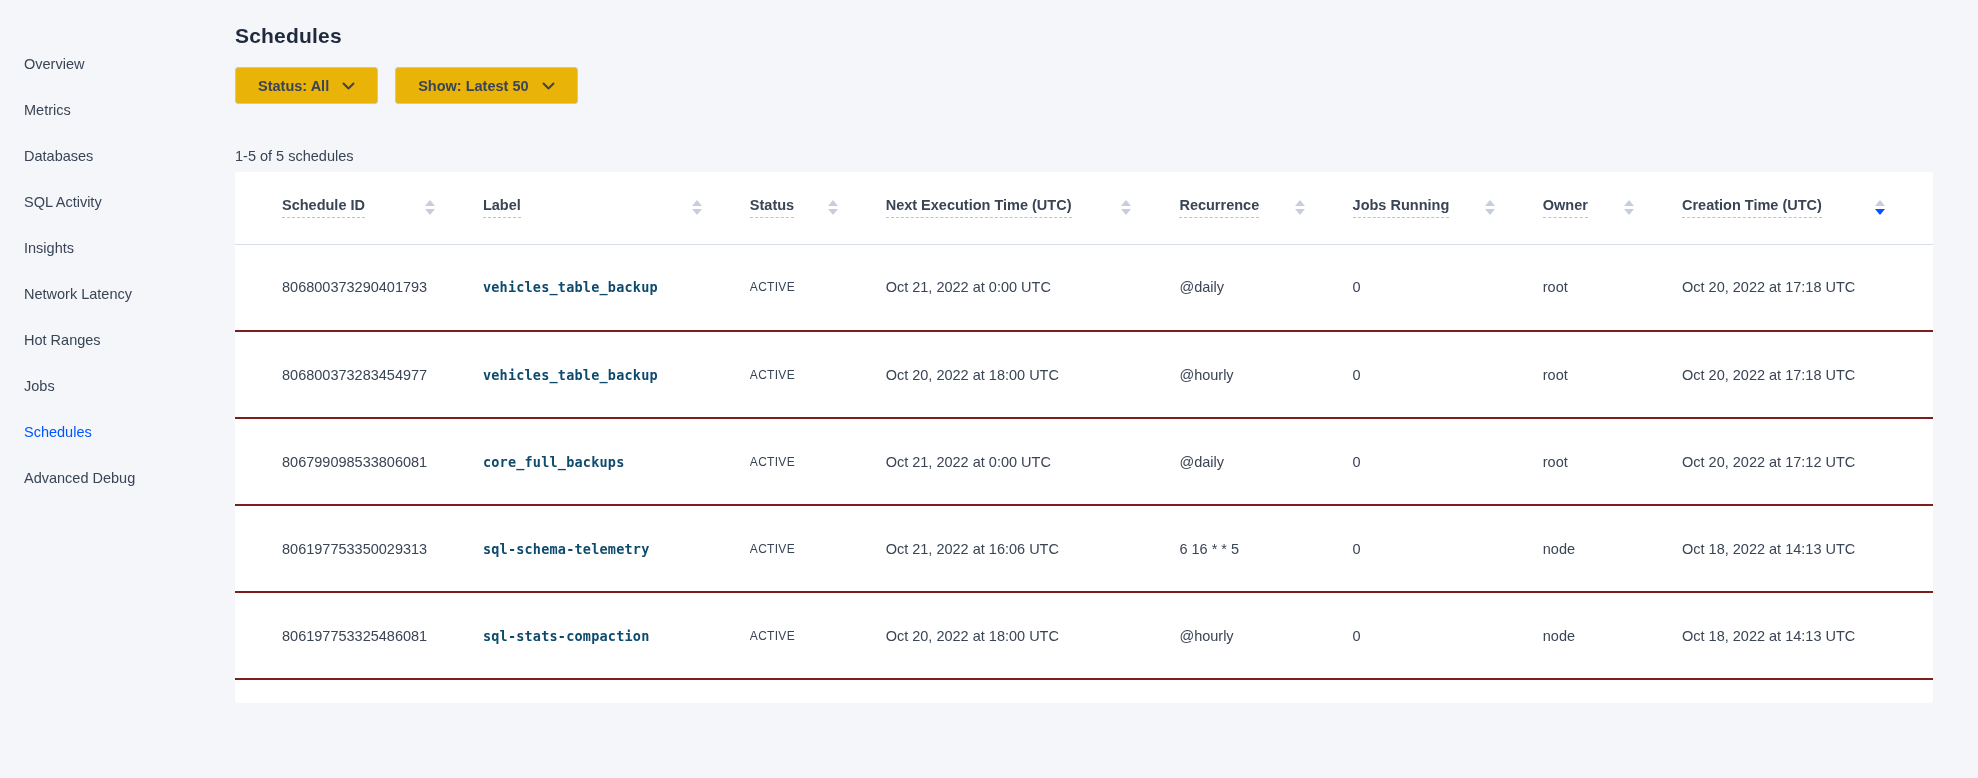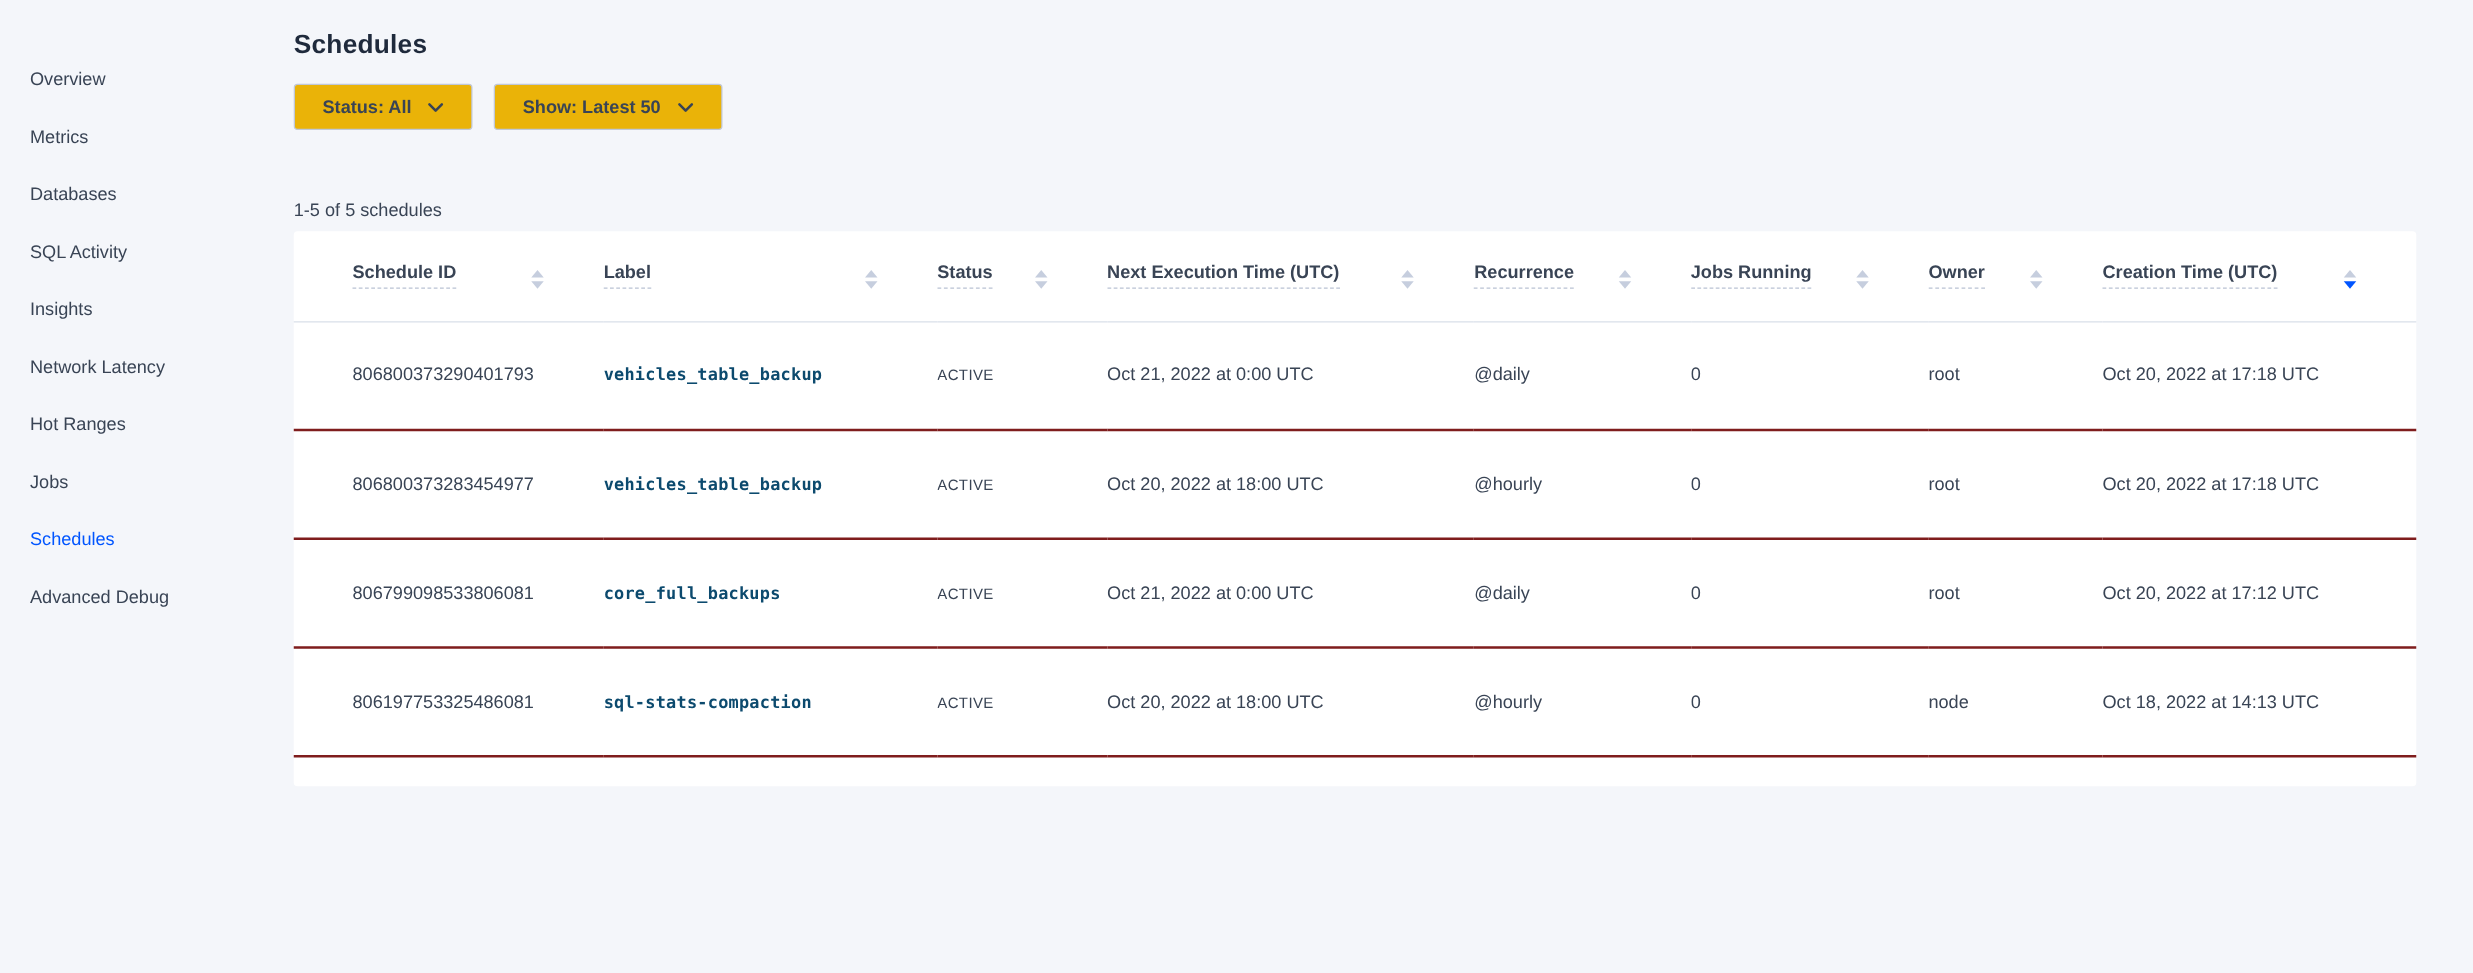--- a/index.html
+++ b/index.html
@@ -29,29 +29,29 @@
   }
   .filters { display: flex; gap: 17px; margin-top: 17px; }
   .dropdown {
     display: inline-flex; align-items: center; gap: 13px; height: 37px;
     padding: 0 22px; background: #eab308; border: 1px solid #c0c8d8;
     border-radius: 3px; cursor: pointer;
     font-family: "Liberation Sans", sans-serif;
     font-size: 14.5px; font-weight: 700; color: #394455;
   }
   .dropdown svg { display: block; }
-  .results-count { margin-top: 57px; margin-bottom: 7px; font-size: 14.5px; line-height: 17px; }
+  .results-count { margin-top: 44px; margin-bottom: 7px; font-size: 14.5px; line-height: 17px; }
 
   
   .card { background: #ffffff; border-radius: 3px; padding-bottom: 23px; }
   table { width: 100%; border-collapse: collapse; table-layout: fixed; }
   th, td { padding: 0; text-align: left; vertical-align: middle; }
   th:first-child, td:first-child { padding-left: 47px; }
   thead th { height: 72px; border-bottom: 1px solid #d9dfe9; }
-  .th-inner { display: flex; align-items: flex-end; justify-content: space-between; padding-right: 48px; }
+  .th-inner { display: flex; align-items: center; justify-content: space-between; padding-right: 48px; }
   .th-label {
     font-size: 14.5px; font-weight: 700; color: #394455;
     border-bottom: 1px dashed #b9c2d3; padding-bottom: 4px; white-space: nowrap;
   }
   .sort-icon { display: flex; flex-direction: column; align-items: center; cursor: pointer; flex-shrink: 0; }
   .tri { display: block; width: 0; height: 0; border-left: 5px solid transparent; border-right: 5px solid transparent; }
   .tri.up { border-bottom: 6px solid #c6cede; margin-bottom: 3px; }
   .tri.down { border-top: 6px solid #c6cede; }
   .sort-icon.desc .tri.down { border-top-color: #0055ff; }
 
@@ -219,20 +219,30 @@
               <td class="cell-id">806799098533806081</td>
               <td class="cell-label">core_full_backups</td>
               <td class="cell-status">ACTIVE</td>
               <td class="cell-next">Oct 21, 2022 at 0:00 UTC</td>
               <td class="cell-recurrence">@daily</td>
               <td class="cell-jobs">0</td>
               <td class="cell-owner">root</td>
               <td class="cell-created">Oct 20, 2022 at 17:12 UTC</td>
             </tr>
             <tr>
+              <td class="cell-id">806197753350029313</td>
+              <td class="cell-label">sql-schema-telemetry</td>
+              <td class="cell-status">ACTIVE</td>
+              <td class="cell-next">Oct 21, 2022 at 16:06 UTC</td>
+              <td class="cell-recurrence">6 16 * * 5</td>
+              <td class="cell-jobs">0</td>
+              <td class="cell-owner">node</td>
+              <td class="cell-created">Oct 18, 2022 at 14:13 UTC</td>
+            </tr>
+            <tr>
               <td class="cell-id">806197753325486081</td>
               <td class="cell-label">sql-stats-compaction</td>
               <td class="cell-status">ACTIVE</td>
               <td class="cell-next">Oct 20, 2022 at 18:00 UTC</td>
               <td class="cell-recurrence">@hourly</td>
               <td class="cell-jobs">0</td>
               <td class="cell-owner">node</td>
               <td class="cell-created">Oct 18, 2022 at 14:13 UTC</td>
             </tr>
           </tbody>

